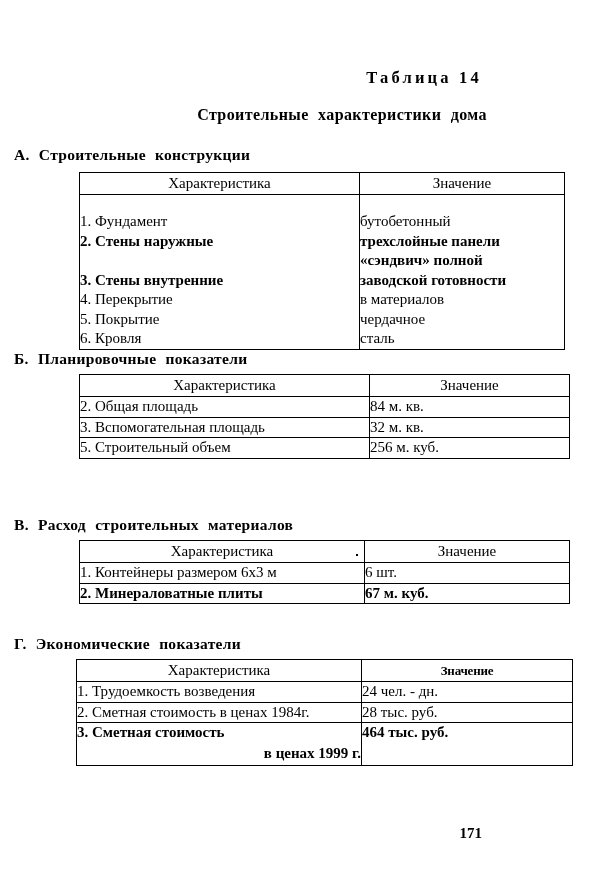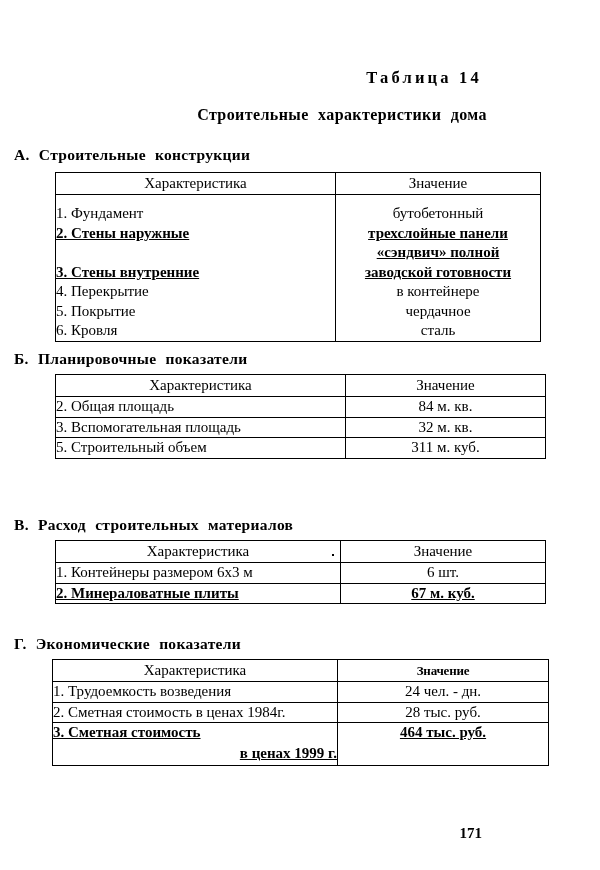--- a/index.html
+++ b/index.html
@@ -71,48 +71,49 @@
 
   table.t {
     border-collapse: collapse;
     table-layout: fixed;
     background: #fff;
   }
   table.t,
   table.t th,
   table.t td {
     border: 1.6px solid #000;
+    margin-left: 24px;
   }
   table.t th,
   table.t td {
     padding: 0;
     font-size: 15px;
     line-height: 19.5px;
     vertical-align: top;
   }
   table.t th {
     font-weight: normal;
     text-align: center;
     line-height: 21px;
     height: 21px;
   }
   .cell-label {
     text-align: left;
     padding-left: 6px;
   }
   .cell-value {
-    text-align: center;
-  }
-  .b { font-weight: bold; text-decoration: underline; }
+    text-align: left;
+  }
+  .b { font-weight: bold; }
 
   
   #table-a { position: absolute; left: 55px; top: 26px; width: 485px; }
   #table-a col.c1 { width: 280px; }
   #table-a col.c2 { width: 205px; }
-  #table-a td.stack { padding-top: 9px; }
+  #table-a td.stack { padding-top: 17px; }
   #table-a td.stack .line { display: block; height: 19.5px; }
   #table-a td.stack .line.blank { visibility: hidden; }
 
   
   #table-b { position: absolute; left: 55px; top: 24px; width: 490px; }
   #table-b col.c1 { width: 290px; }
   #table-b col.c2 { width: 200px; }
 
   
   #table-c { position: absolute; left: 55px; top: 24px; width: 490px; }
@@ -182,21 +183,21 @@
             <span class="line b">3. Стены внутренние</span>
             <span class="line">4. Перекрытие</span>
             <span class="line">5. Покрытие</span>
             <span class="line">6. Кровля</span>
           </td>
           <td class="cell-value stack">
             <span class="line">бутобетонный</span>
             <span class="line b">трехслойные панели</span>
             <span class="line b">«сэндвич» полной</span>
             <span class="line b">заводской готовности</span>
-            <span class="line">в контейнере</span>
+            <span class="line">в материалов</span>
             <span class="line">чердачное</span>
             <span class="line">сталь</span>
           </td>
         </tr>
       </tbody>
     </table>
   </div>
 
   <div class="block" id="block-b">
     <div class="section-heading">Б.  Планировочные  показатели</div>
@@ -216,21 +217,21 @@
         <tr>
           <td class="cell-label">2. Общая площадь</td>
           <td class="cell-value">84 м. кв.</td>
         </tr>
         <tr>
           <td class="cell-label">3. Вспомогательная площадь</td>
           <td class="cell-value">32 м. кв.</td>
         </tr>
         <tr>
           <td class="cell-label">5. Строительный объем</td>
-          <td class="cell-value">311 м. куб.</td>
+          <td class="cell-value">256 м. куб.</td>
         </tr>
       </tbody>
     </table>
   </div>
 
   <div class="block" id="block-c">
     <div class="section-heading">В.  Расход  строительных  материалов</div>
 
     <table class="t" id="table-c">
       <colgroup>

